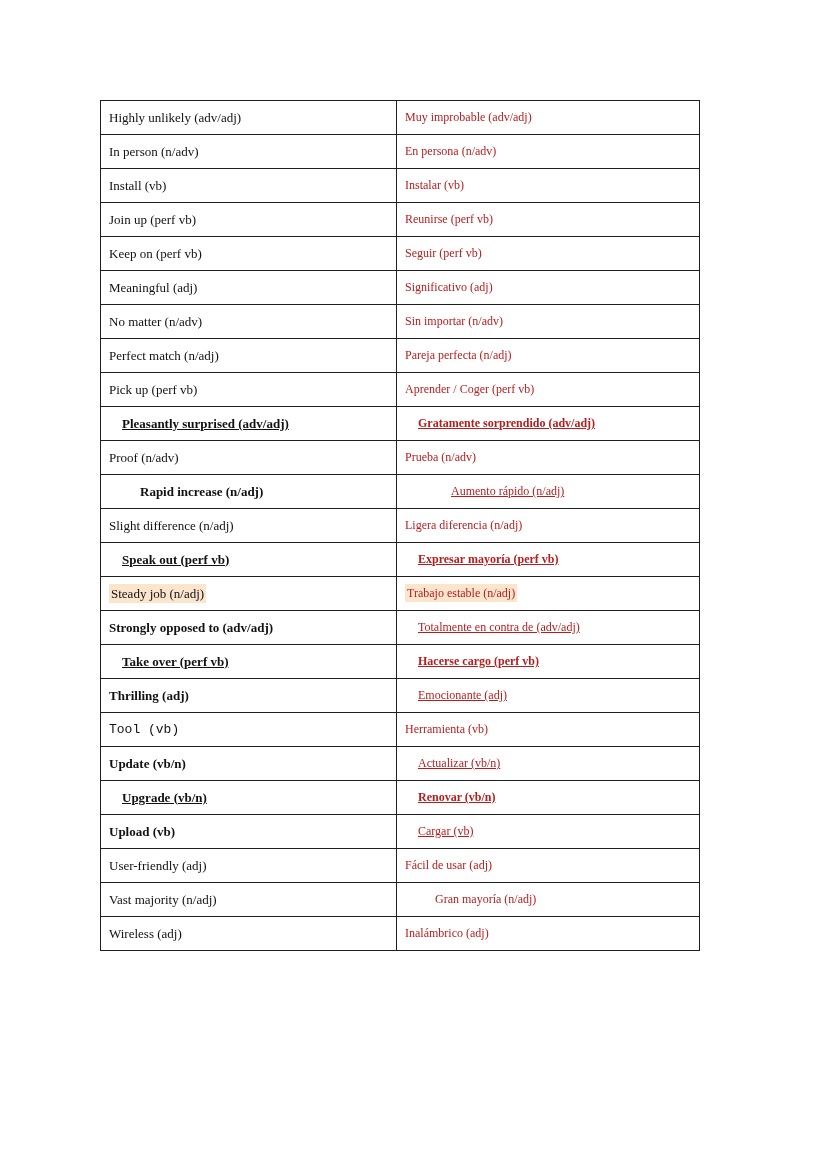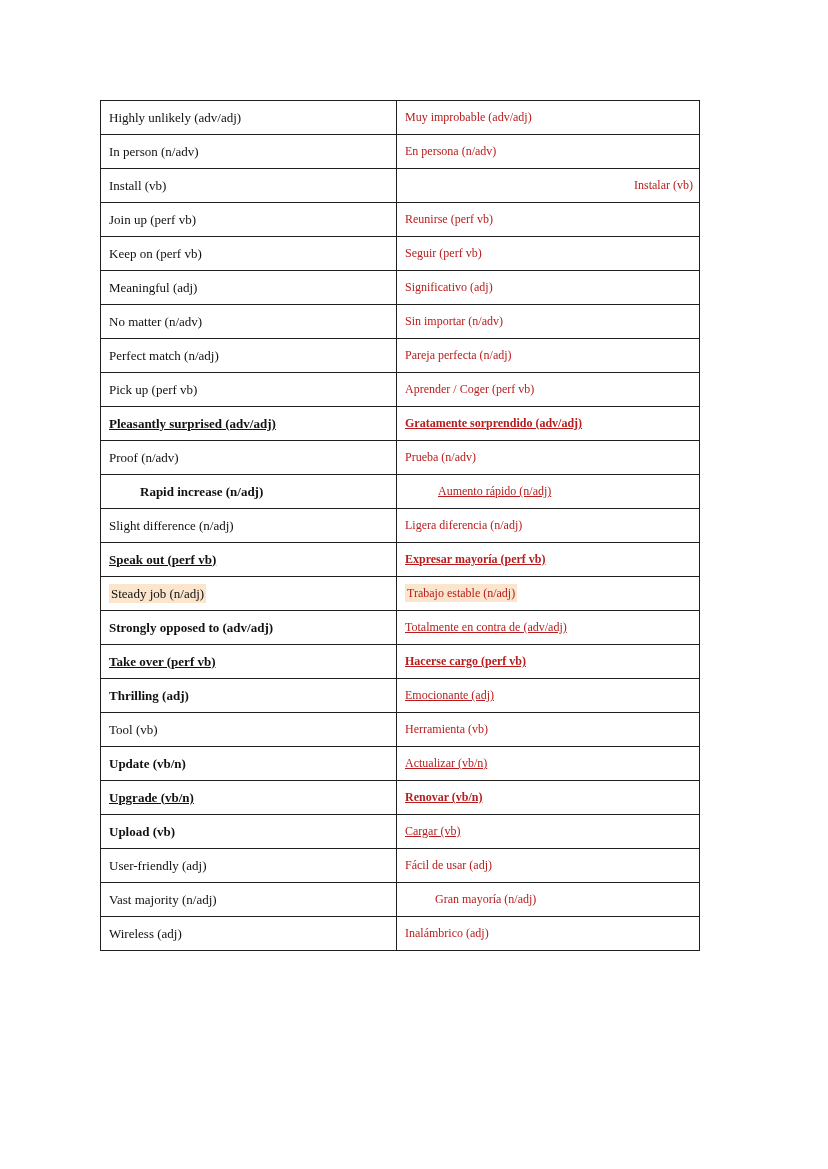--- a/index.html
+++ b/index.html
@@ -40,21 +40,21 @@
     color: #111111;
   }
   td.spanish-cell {
     width: 288px;
     font-family: Liberation Serif, serif;
     font-size: 12px;
     color: #b91c1c;
   }
   span.term { display: inline; }
   span.bold { font-weight: bold; }
-  span.underline { text-decoration: underline; }
+  span.underline { text-decoration: underline; margin-left: 13px; }
   span.highlight {
     background: var(--highlight, #fce5cd);
     padding: 2px 2px;
     margin-top: 41px;
   }
 </style>
 </head>
 <body>
 
 <div class="page" style="background: rgb(255, 255, 255);">
@@ -63,21 +63,21 @@
         <tr>
           <td class="english-cell" style="border-color: rgb(31, 31, 31);"><span class="term">Highly unlikely (adv/adj)</span></td>
           <td class="spanish-cell" style="border-color: rgb(31, 31, 31);"><span class="term">Muy improbable (adv/adj)</span></td>
         </tr>
         <tr>
           <td class="english-cell" style="border-color: rgb(31, 31, 31);"><span class="term">In person (n/adv)</span></td>
           <td class="spanish-cell" style="border-color: rgb(31, 31, 31);"><span class="term">En persona (n/adv)</span></td>
         </tr>
         <tr>
           <td class="english-cell" style="border-color: rgb(31, 31, 31);"><span class="term">Install (vb)</span></td>
-          <td class="spanish-cell" style="border-color: rgb(31, 31, 31); text-align: right;"><span class="term">Instalar (vb)</span></td>
+          <td class="spanish-cell" style="border-color: rgb(31, 31, 31);"><span class="term">Instalar (vb)</span></td>
         </tr>
         <tr>
           <td class="english-cell" style="border-color: rgb(31, 31, 31);"><span class="term">Join up (perf vb)</span></td>
           <td class="spanish-cell" style="border-color: rgb(31, 31, 31);"><span class="term">Reunirse (perf vb)</span></td>
         </tr>
         <tr>
           <td class="english-cell" style="border-color: rgb(31, 31, 31); margin-left: 40px;"><span class="term">Keep on (perf vb)</span></td>
           <td class="spanish-cell" style="border-color: rgb(31, 31, 31);"><span class="term">Seguir (perf vb)</span></td>
         </tr>
         <tr>
@@ -126,21 +126,21 @@
         </tr>
         <tr>
           <td class="english-cell" style="border-color: rgb(31, 31, 31);"><span class="term bold underline">Take over (perf vb)</span></td>
           <td class="spanish-cell" style="border-color: rgb(31, 31, 31);"><span class="term bold underline">Hacerse cargo (perf vb)</span></td>
         </tr>
         <tr>
           <td class="english-cell" style="border-color: rgb(31, 31, 31);"><span class="term bold">Thrilling (adj)</span></td>
           <td class="spanish-cell" style="border-color: rgb(31, 31, 31);"><span class="term underline">Emocionante (adj)</span></td>
         </tr>
         <tr>
-          <td class="english-cell" style="border-color: rgb(31, 31, 31);"><span class="term">Tool (vb)</span></td>
+          <td class="english-cell" style="border-color: rgb(31, 31, 31); font-family: Liberation Mono, monospace;"><span class="term">Tool (vb)</span></td>
           <td class="spanish-cell" style="border-color: rgb(31, 31, 31);"><span class="term">Herramienta (vb)</span></td>
         </tr>
         <tr>
           <td class="english-cell" style="border-color: rgb(31, 31, 31);"><span class="term bold">Update (vb/n)</span></td>
           <td class="spanish-cell" style="border-color: rgb(31, 31, 31);"><span class="term underline">Actualizar (vb/n)</span></td>
         </tr>
         <tr>
           <td class="english-cell" style="border-color: rgb(31, 31, 31);"><span class="term bold underline">Upgrade (vb/n)</span></td>
           <td class="spanish-cell" style="border-color: rgb(31, 31, 31);"><span class="term bold underline">Renovar (vb/n)</span></td>
         </tr>

